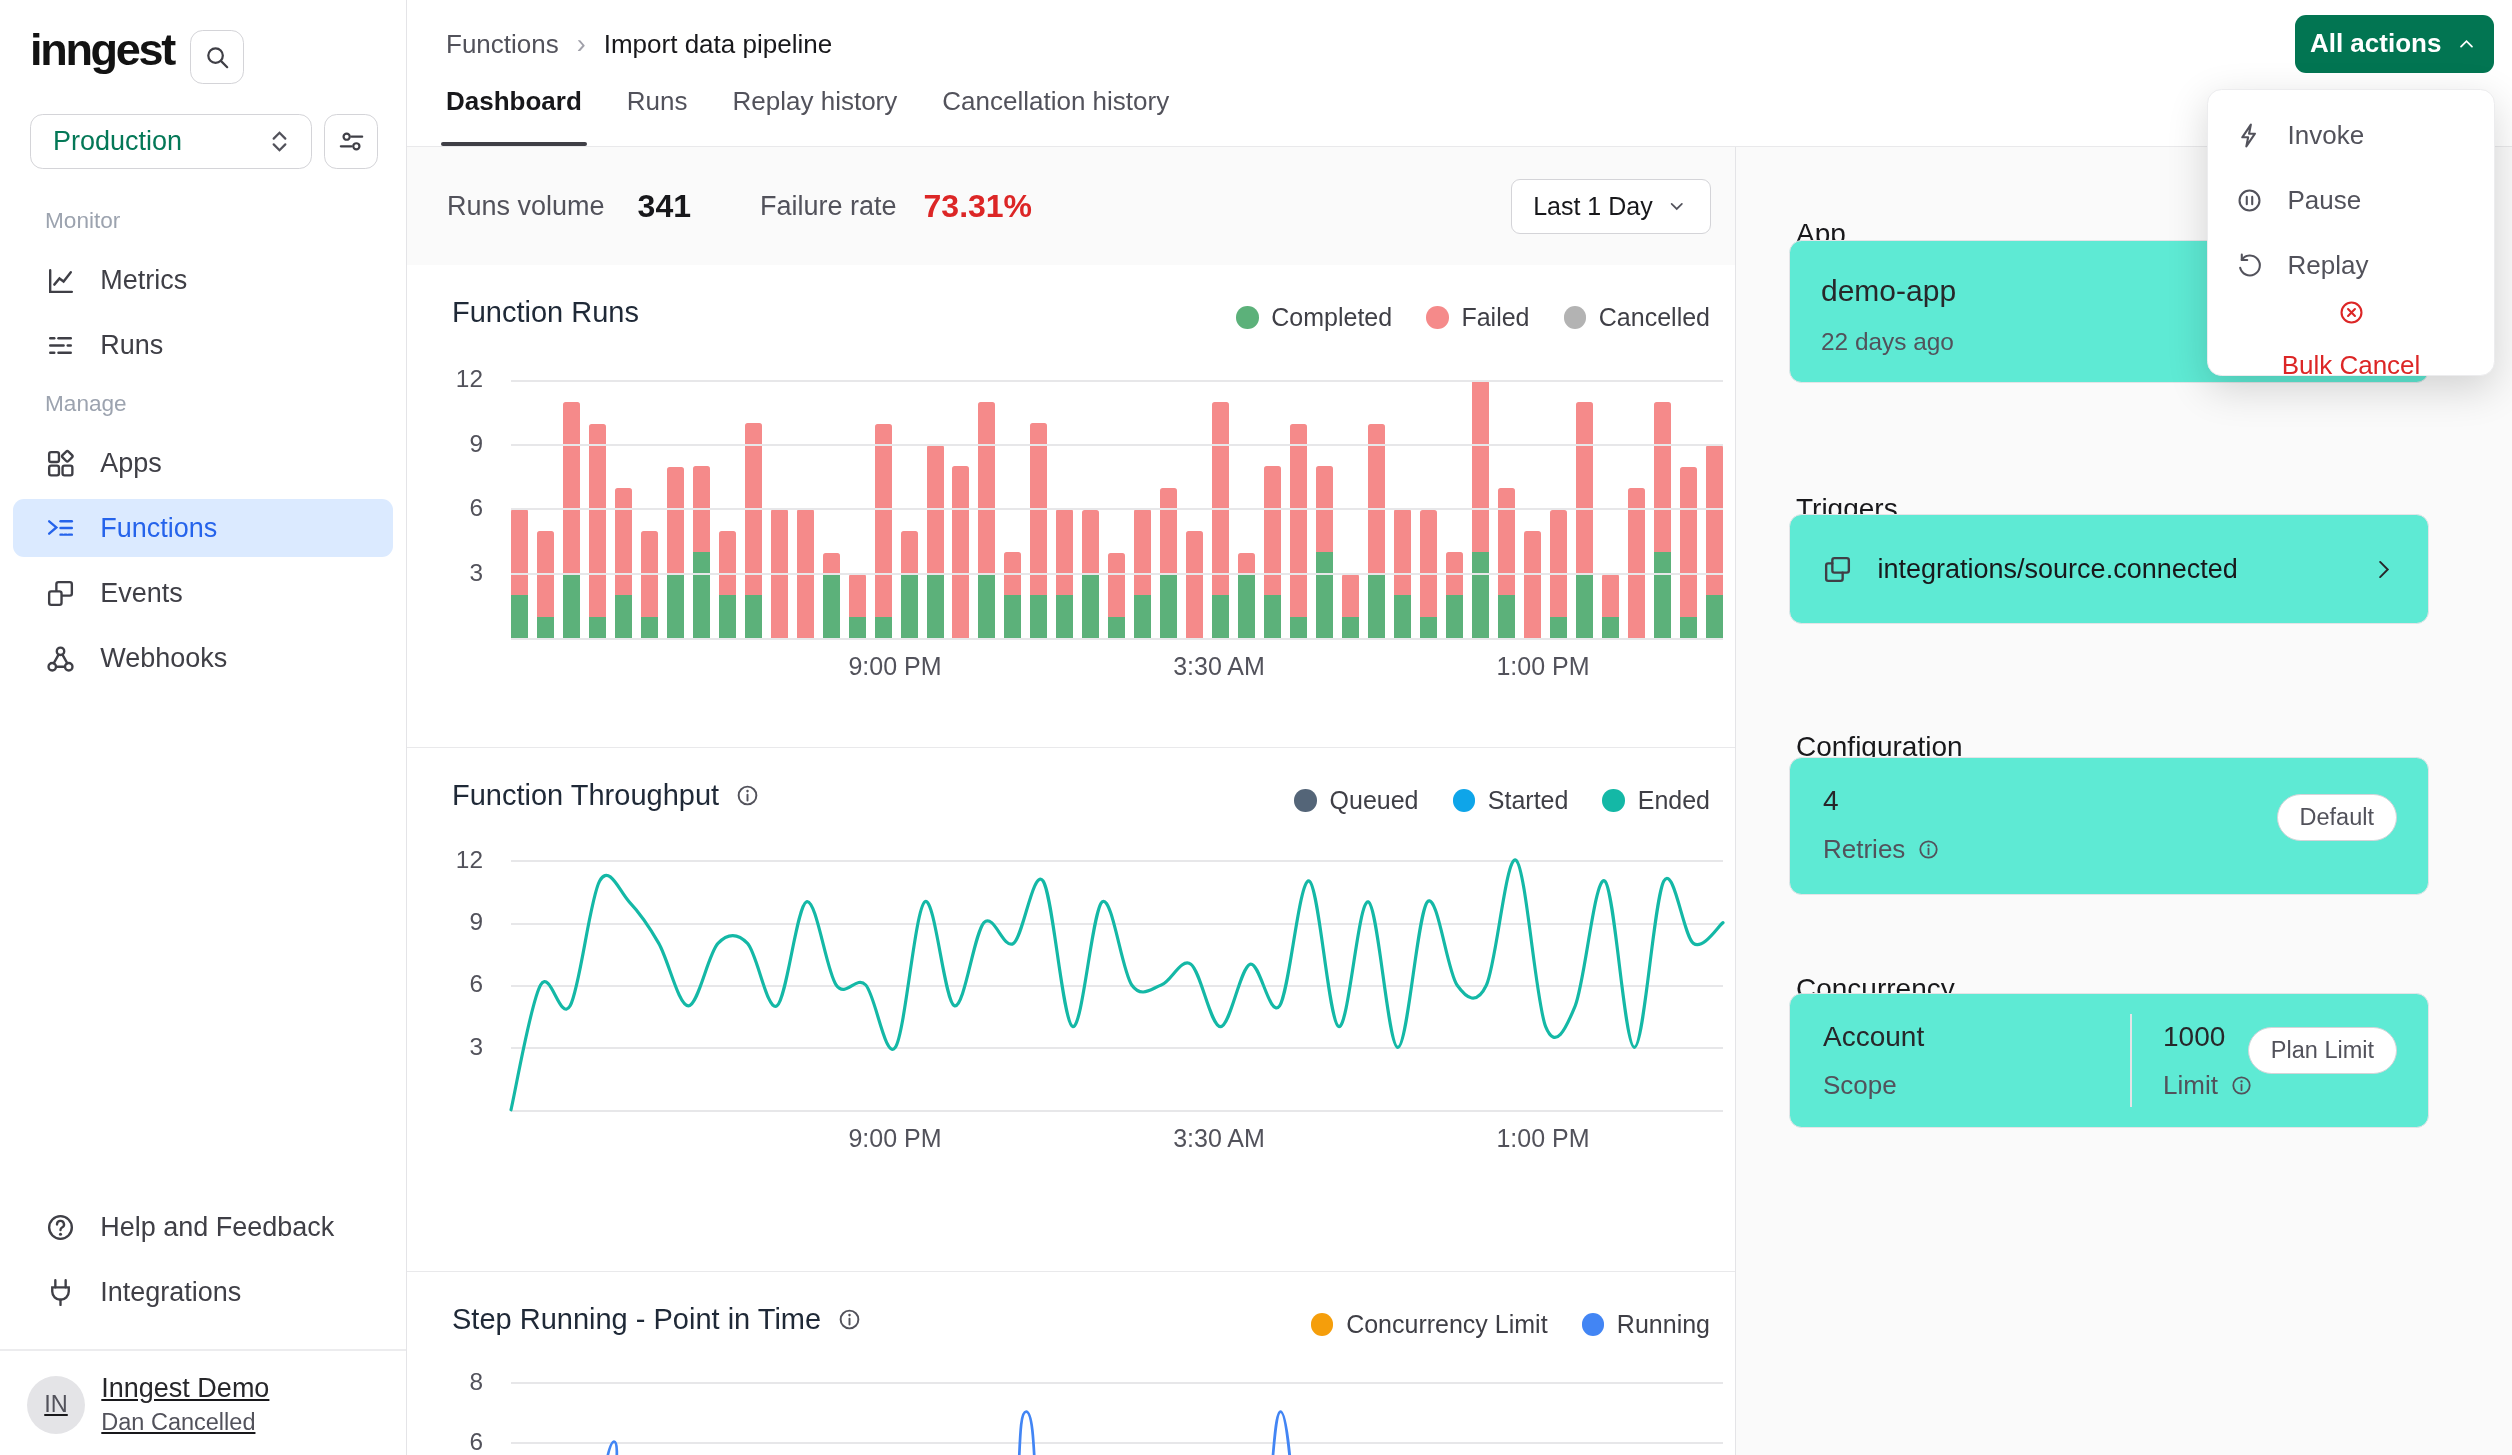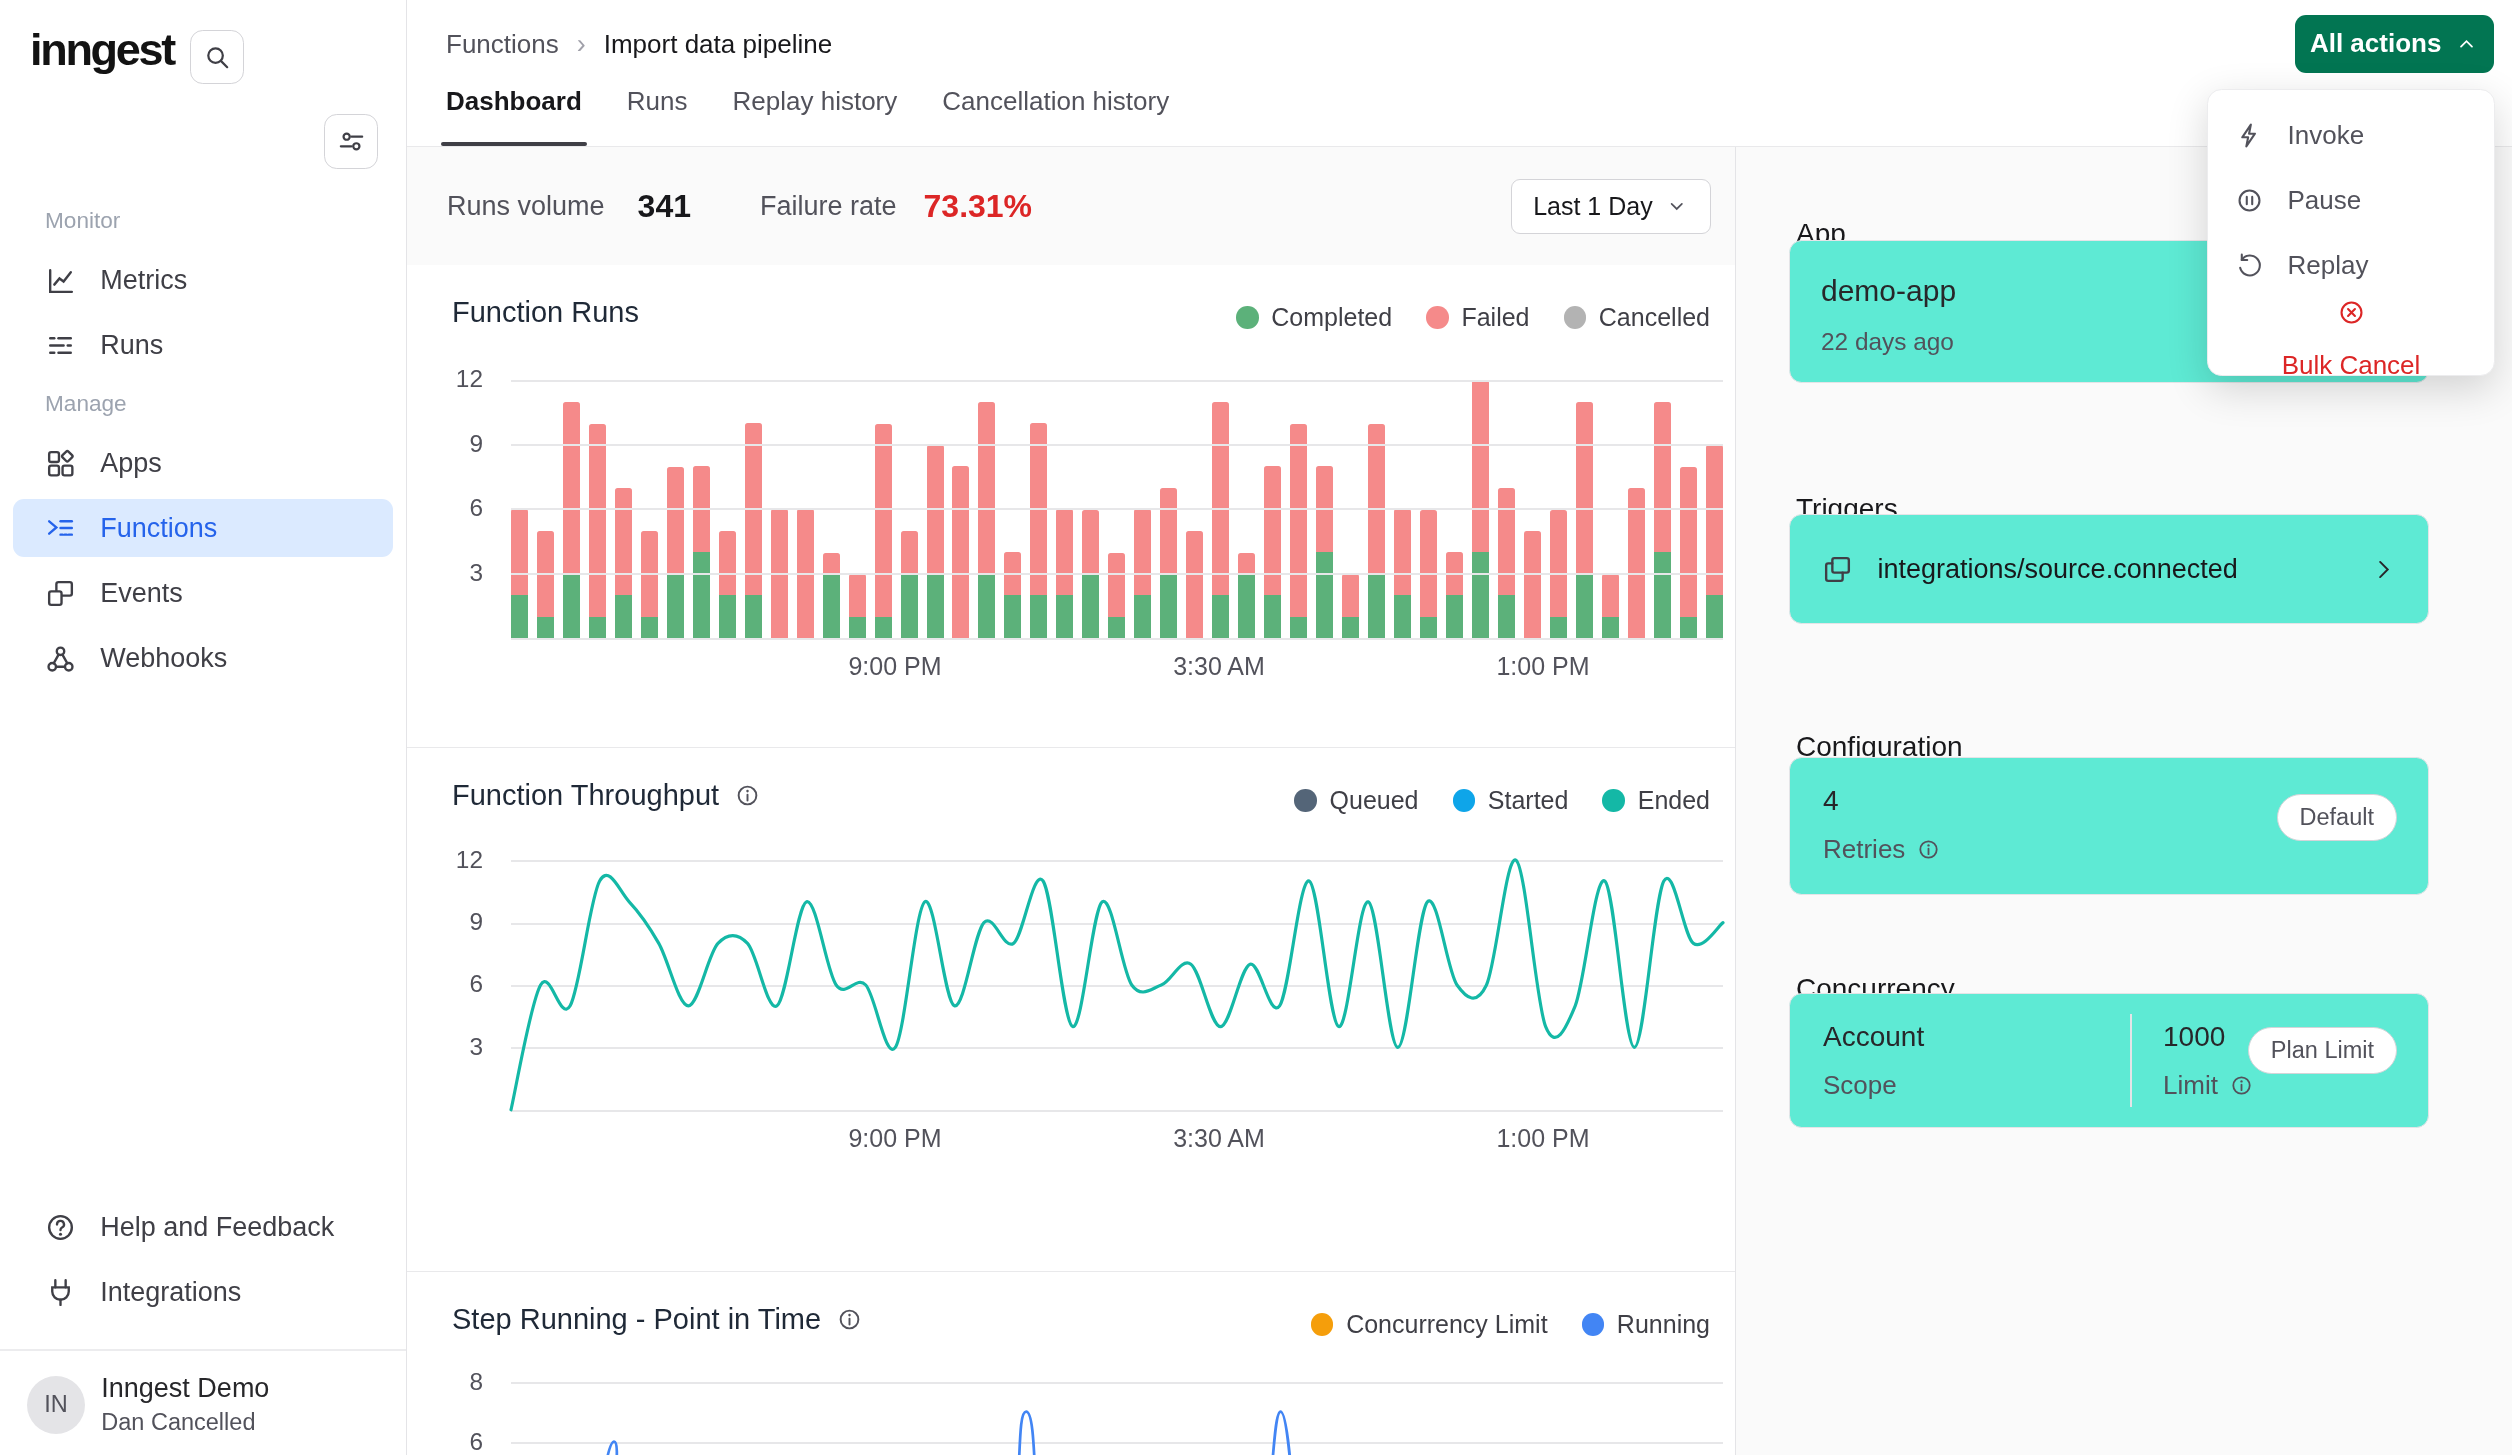--- a/index.html
+++ b/index.html
@@ -15,21 +15,21 @@
   .filter-btn { left:324px; top:114px; width:54px; height:55px; }
   .env-select { position:absolute; left:30px; top:114px; width:282px; height:55px; border:1.8px solid #d4d4d8; border-radius:12.7px; display:flex; align-items:center; padding:0 16.3px 0 22px; cursor:pointer; background:#fff; }
   .env-select .env-label { flex:1; font-size:27px; font-weight:500; color:#047857; }
   .side-section-label { position:absolute; left:45px; font-size:22.6px; font-weight:500; color:#9ca3af; }
   .side-items { position:absolute; left:12.7px; width:380px; display:flex; flex-direction:column; gap:7.2px; }
   .side-item { display:flex; align-items:center; gap:23.5px; height:58px; padding-left:31px; border-radius:11px; cursor:pointer; }
   .side-item .lbl { font-size:27px; font-weight:500; color:#3f3f46; }
   .side-item.active { background:#dbeaff; }
   .side-item.active .lbl { color:#2563eb; }
   .divider-h { position:absolute; left:0; width:100%; height:1.8px; background:#ececee; }
-  .user-row { position:absolute; left:27px; top:1373px; width:362px; display:flex; align-items:center; gap:16.3px; cursor:pointer; }
+  .user-row { position:absolute; left:27px; top:1373px; width:362px; display:flex; align-items:center; gap:16.3px; cursor:pointer;text-decoration:underline; }
   .avatar { width:58px; height:58px; border-radius:50%; background:#e4e4e7; color:#52525b; display:flex; align-items:center; justify-content:center; font-size:23.5px; font-weight:500; }
   .user-org { font-size:27px; color:#27272a; font-weight:500; }
   .user-name { font-size:23.5px; color:#52525b; margin-top:5.4px; }
 
   
   .header { position:absolute; left:407px; top:0; width:2105px; height:147px; background:#fff; border-bottom:1.8px solid #e9e9eb; }
   .breadcrumb { position:absolute; left:39px; top:29px; display:flex; align-items:center; gap:18px; font-size:26px; }
   .crumb-root { color:#52525b; cursor:pointer; }
   .crumb-sep { color:#a1a1aa; font-size:27px; }
   .crumb-current { color:#18181b; font-weight:500; }
@@ -92,20 +92,29 @@
   <div class="sidebar">
     <div class="logo">inngest</div>
     <div class="icon-btn search-btn">
       <span class="icon">
           <svg width="31" height="31" viewBox="0 0 32 32" fill="none" stroke-width="2.3" stroke-linecap="round">
             <circle cx="14" cy="14" r="7.5" stroke="#3f3f46"></circle>
             <path d="M19.5 19.5L26 26" stroke="#3f3f46"></path>
           </svg>
         </span>
     </div>
+    <div class="env-select">
+      <span class="env-label">Production</span>
+      <span class="icon">
+          <svg width="31" height="31" viewBox="0 0 32 32" fill="none" stroke-width="2.3" stroke-linecap="round">
+            <path d="M10 13l6-6 6 6" stroke="#52525b"></path>
+            <path d="M10 19l6 6 6-6" stroke="#52525b"></path>
+          </svg>
+        </span>
+    </div>
     <div class="icon-btn filter-btn">
       <span class="icon">
           <svg width="31" height="31" viewBox="0 0 32 32" fill="none" stroke-width="2.3" stroke-linecap="round">
             <circle cx="11" cy="11" r="3.2" stroke="#3f3f46"></circle>
             <path d="M16 11h11" stroke="#3f3f46"></path>
             <circle cx="21" cy="21" r="3.2" stroke="#3f3f46"></circle>
             <path d="M5 21h11" stroke="#3f3f46"></path>
           </svg>
         </span>
     </div>

